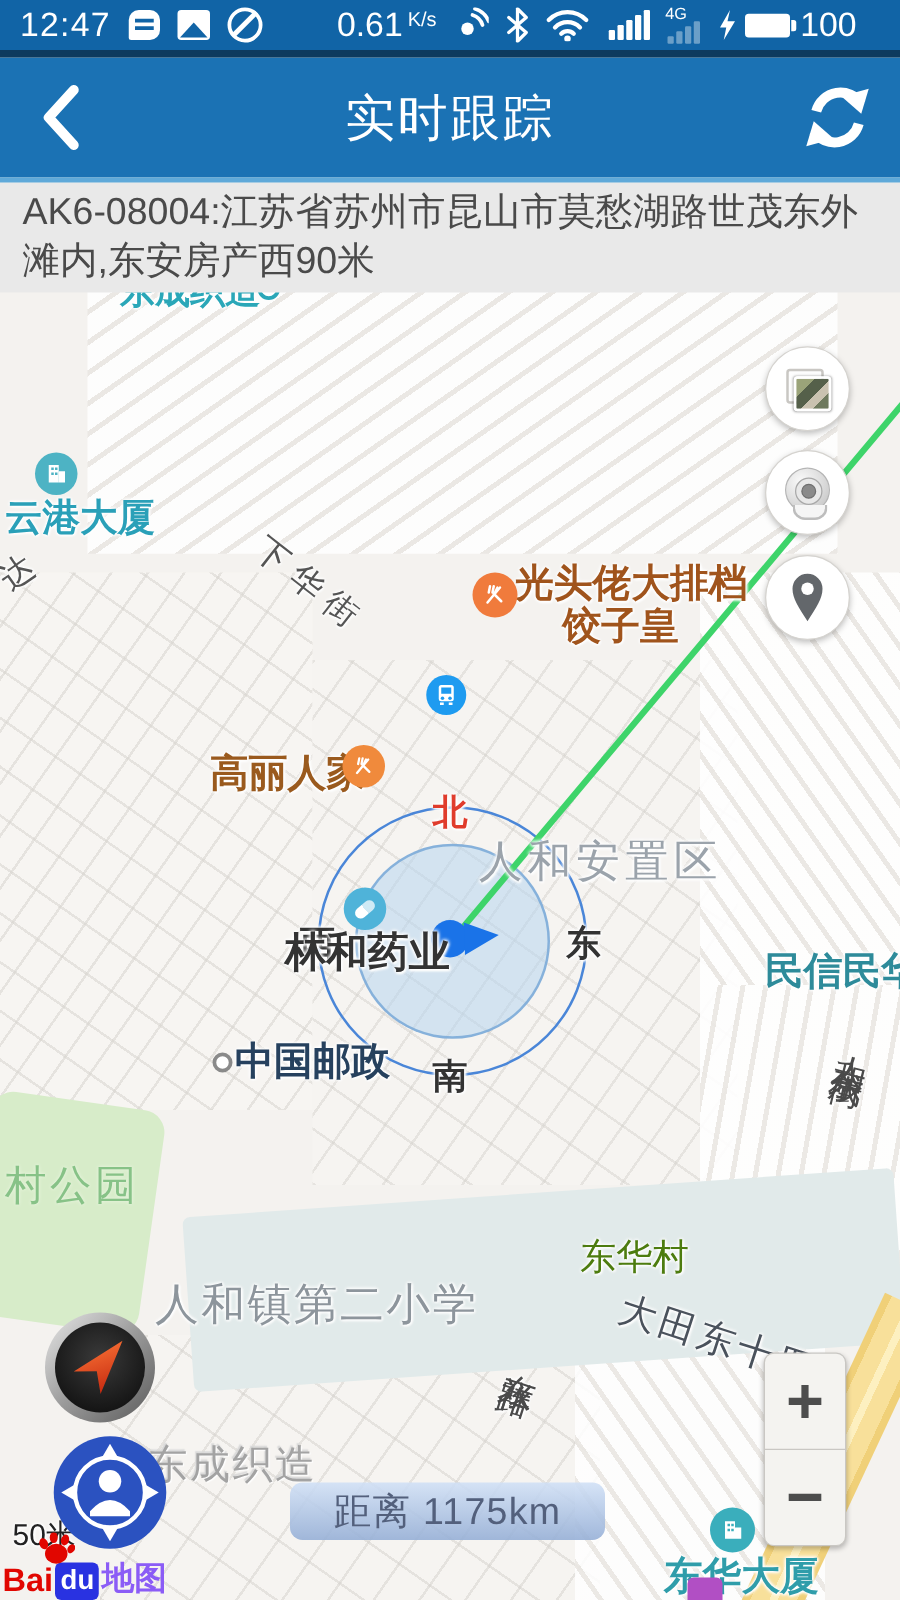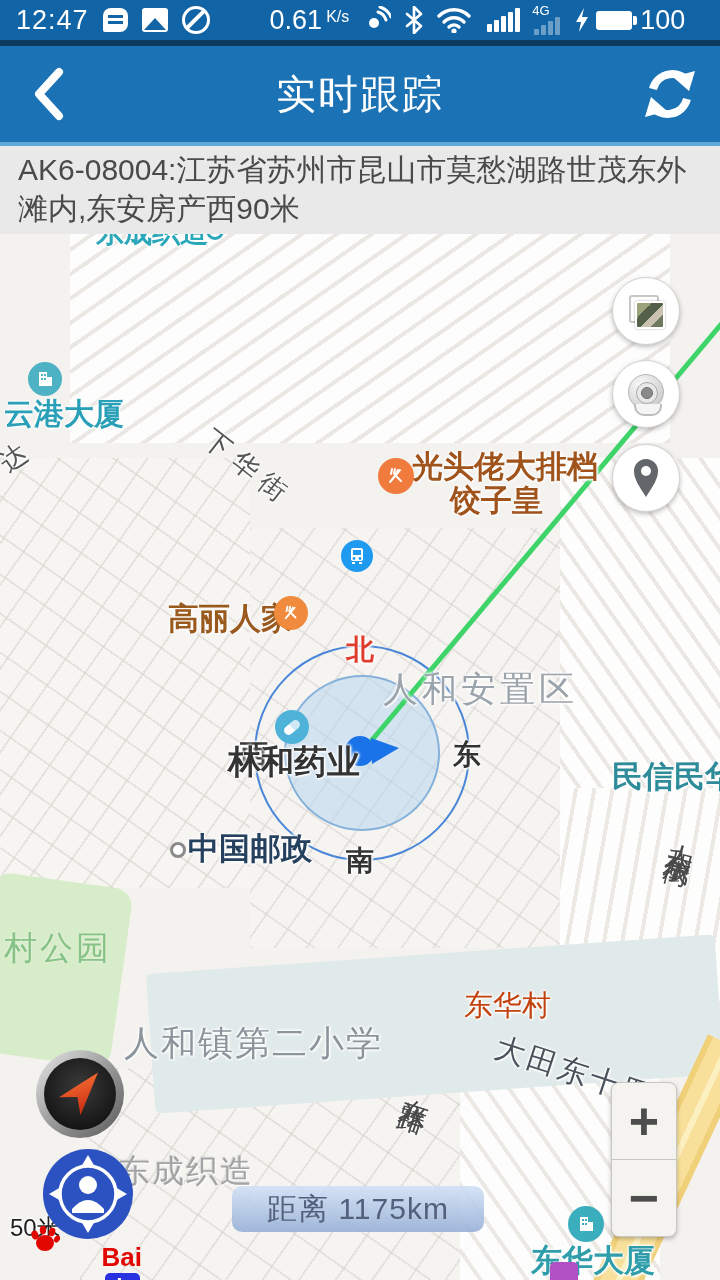--- a/index.html
+++ b/index.html
@@ -81,21 +81,21 @@
   .locbtn{position:absolute;left:41px;top:919px;width:94px;height:94px;z-index:12;}
 
   
   .distpill{position:absolute;left:232px;top:958px;width:252px;height:46px;border-radius:10px;z-index:11;
     background:linear-gradient(180deg,rgba(208,224,246,.88),rgba(148,174,214,.88));
     display:flex;align-items:center;justify-content:center;font-size:30px;color:#53607c;letter-spacing:1px;}
 
   .scaletxt{position:absolute;left:10px;top:984px;font-size:24px;color:#222;z-index:11;}
 
   
-  .logo{position:absolute;left:2px;top:1014px;width:140px;height:38px;z-index:12;display:flex;align-items:flex-end;flex-direction:column;}
+  .logo{position:absolute;left:2px;top:1014px;width:140px;height:38px;z-index:12;display:flex;align-items:flex-end;}
   .logo .bai{color:#e10600;font-size:26px;font-weight:bold;}
   .logo .dubox{background:#2932e1;color:#fff;font-size:22px;font-weight:bold;border-radius:5px;
     padding:1px 4px 3px 4px;margin:0 2px;}
   .logo .ditu{color:#8b5cf6;font-size:26px;font-weight:bold;}
   .paw{position:absolute;left:28px;top:-16px;}
 
   .purplepoi{position:absolute;left:550px;top:1034px;width:28px;height:18px;background:#b14fc4;border-radius:5px 5px 0 0;z-index:9;}
 
   .poicircle{position:absolute;border-radius:50%;z-index:7;display:flex;align-items:center;justify-content:center;}
 </style>
@@ -294,21 +294,21 @@
     <span class="mlabel halo" style="left:188px;top:600px;font-size:31px;color:#26415e;font-weight:bold;">中国邮政</span>
 
     <span class="mlabel halo" style="left:612px;top:528px;font-size:31px;color:#2e8b9a;font-weight:bold;">民信民华</span>
 
     <span class="mlabel halo vert" style="left:668px;top:596px;font-size:27px;color:#4a4a4a;transform:rotate(14deg);">人和东成街</span>
 
     <span class="mlabel halo" style="left:4px;top:698px;font-size:33px;color:#87c287;letter-spacing:3px;text-shadow:0 0 3px #eef7e6;">村公园</span>
 
     <span class="mlabel halo" style="left:124px;top:792px;font-size:35px;color:#8d959c;letter-spacing:2px;">人和镇第二小学</span>
 
-    <span class="mlabel halo" style="left:464px;top:758px;font-size:29px;color:#c2410c;">东华村</span>
+    <span class="mlabel halo" style="left:464px;top:758px;font-size:29px;color:#4d7c0f;">东华村</span>
 
     <span class="mlabel halo" style="left:492px;top:824px;font-size:30px;color:#4a525c;transform:rotate(18deg);letter-spacing:3px;">大田东十四</span>
 
     <span class="mlabel halo vert" style="left:404px;top:850px;font-size:28px;color:#4a4a4a;transform:rotate(18deg);">东祥路</span>
 
     <span class="mlabel" style="left:118px;top:922px;font-size:32px;color:#a3a3a3;letter-spacing:2px;text-shadow:1px 1px 1px #fff,-1px -1px 1px #d8d8d8;">东成织造</span>
 
     <span class="mlabel halo vert" style="left:648px;top:926px;font-size:30px;color:#50635a;transform:rotate(18deg);z-index:8;">方华路</span>
 
     <div class="poicircle" style="left:568px;top:978px;width:36px;height:36px;background:#3aaebc;z-index:8;">

